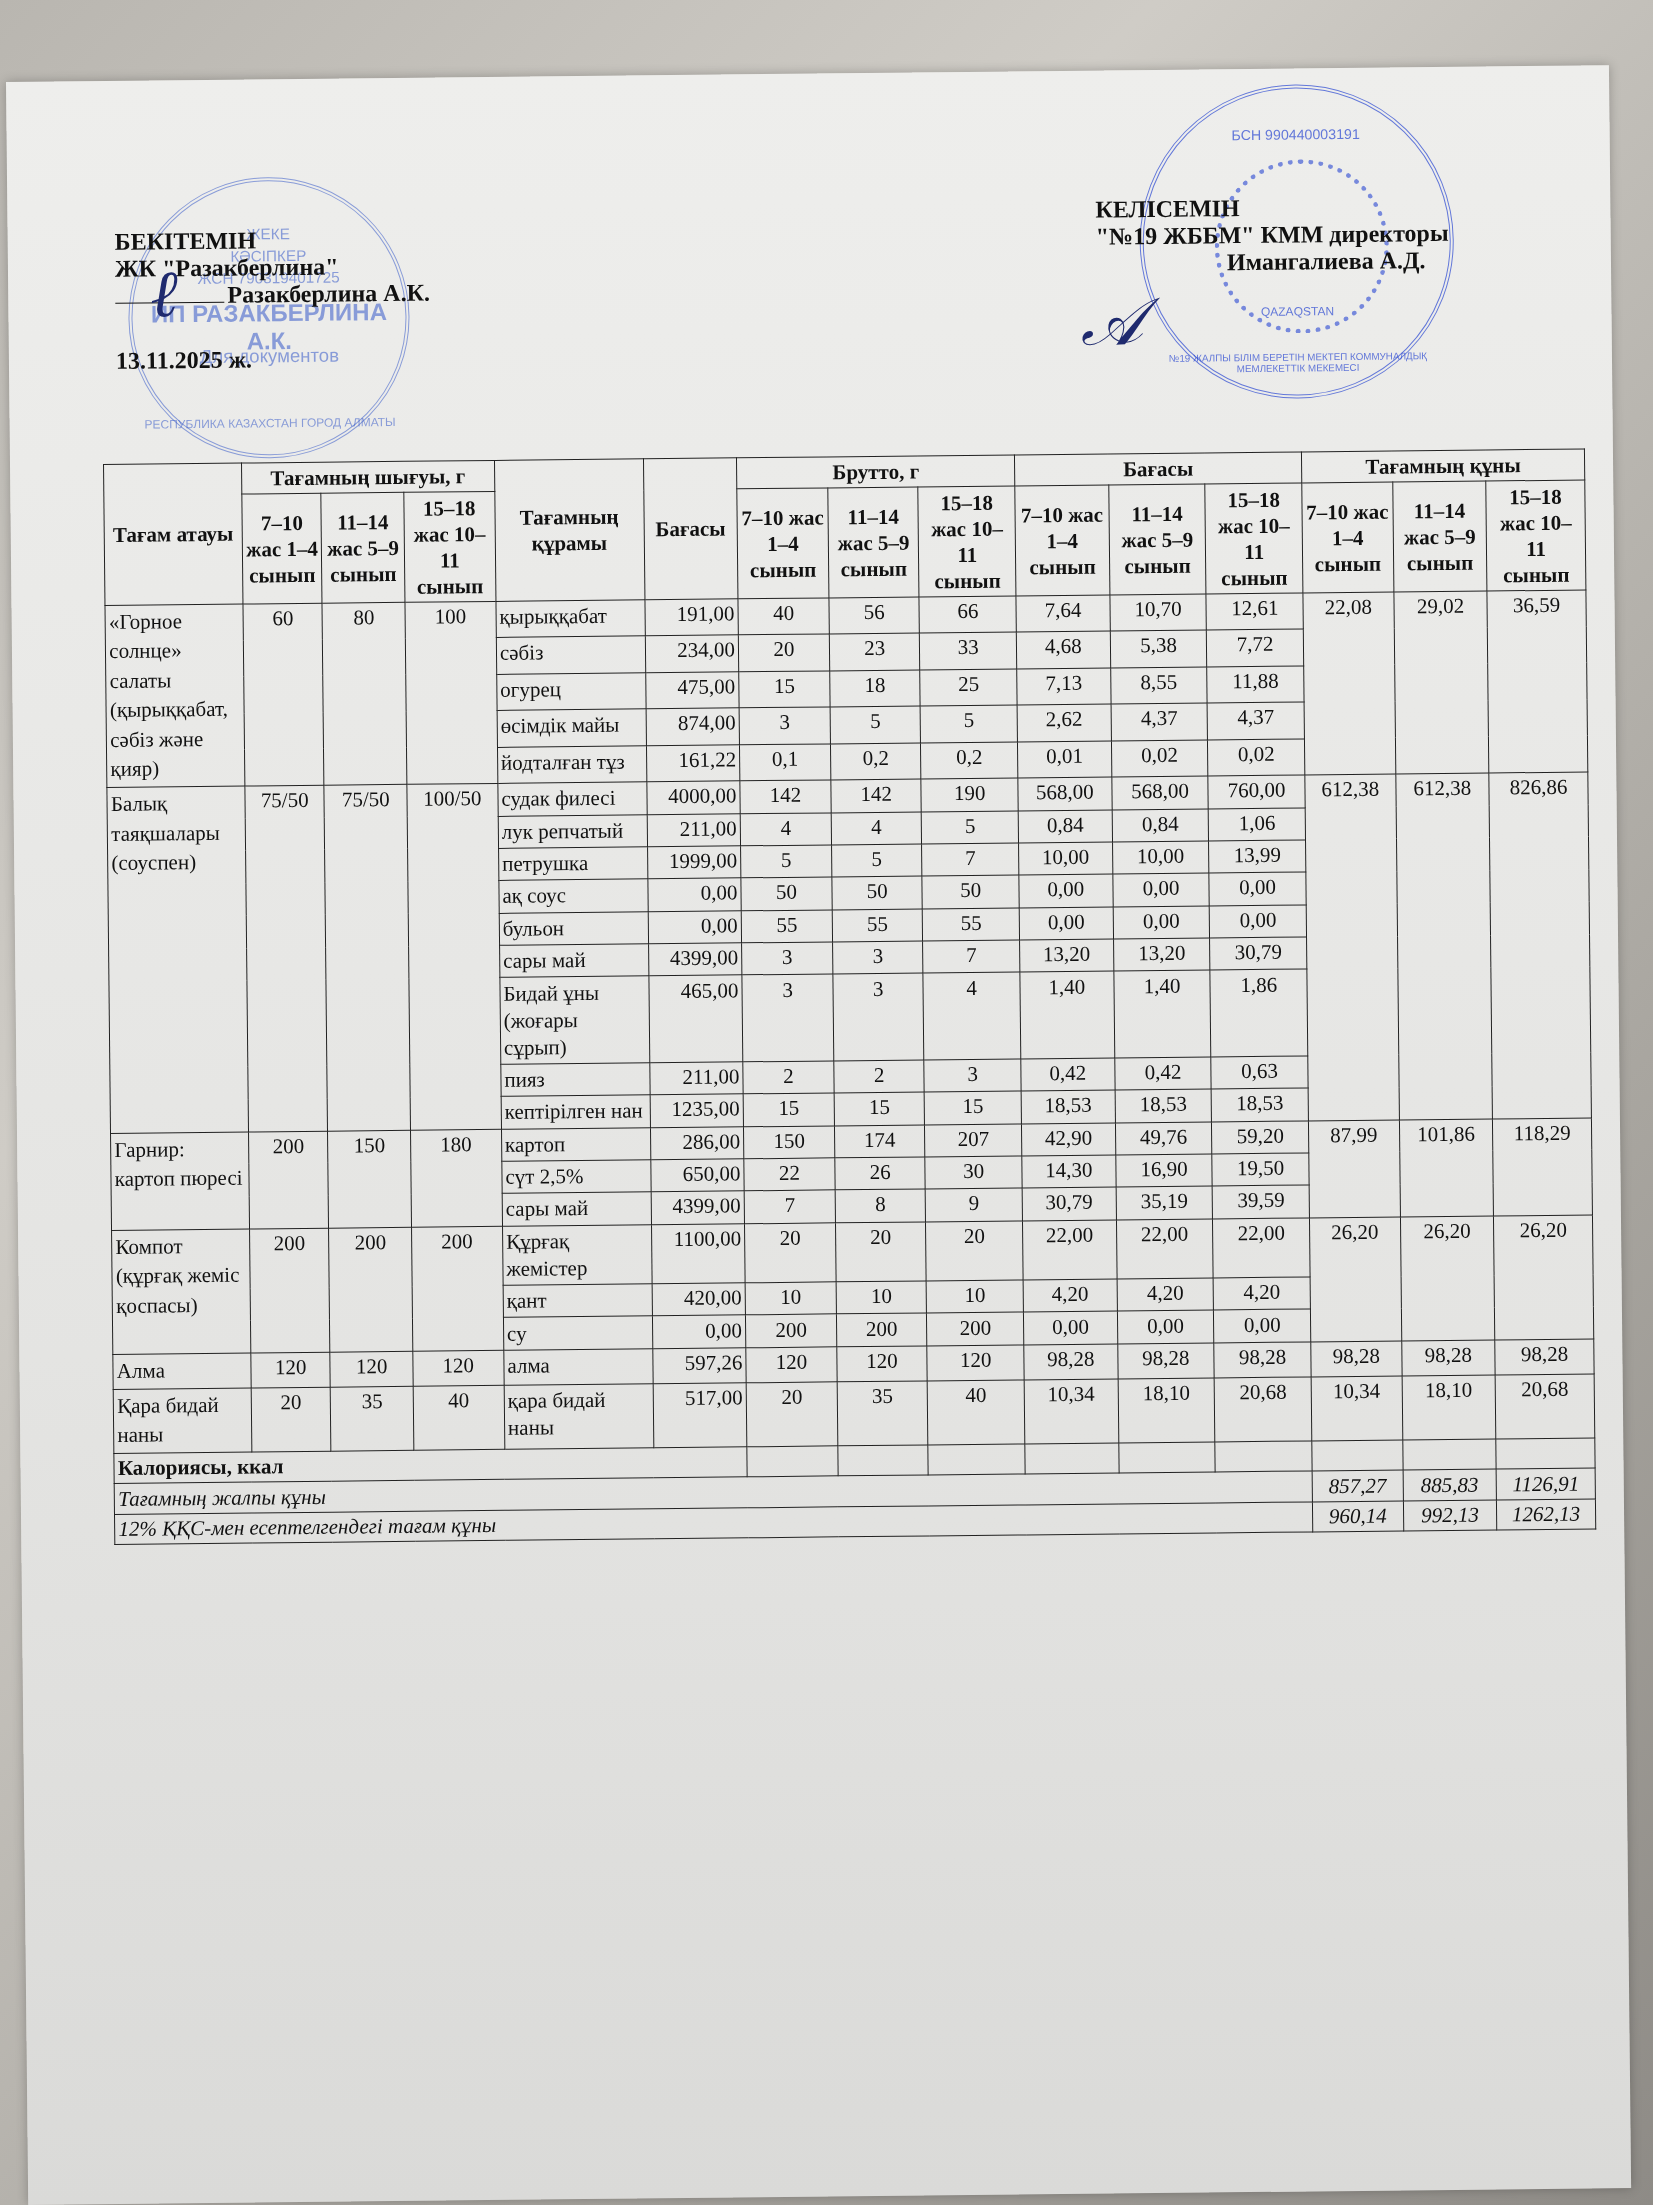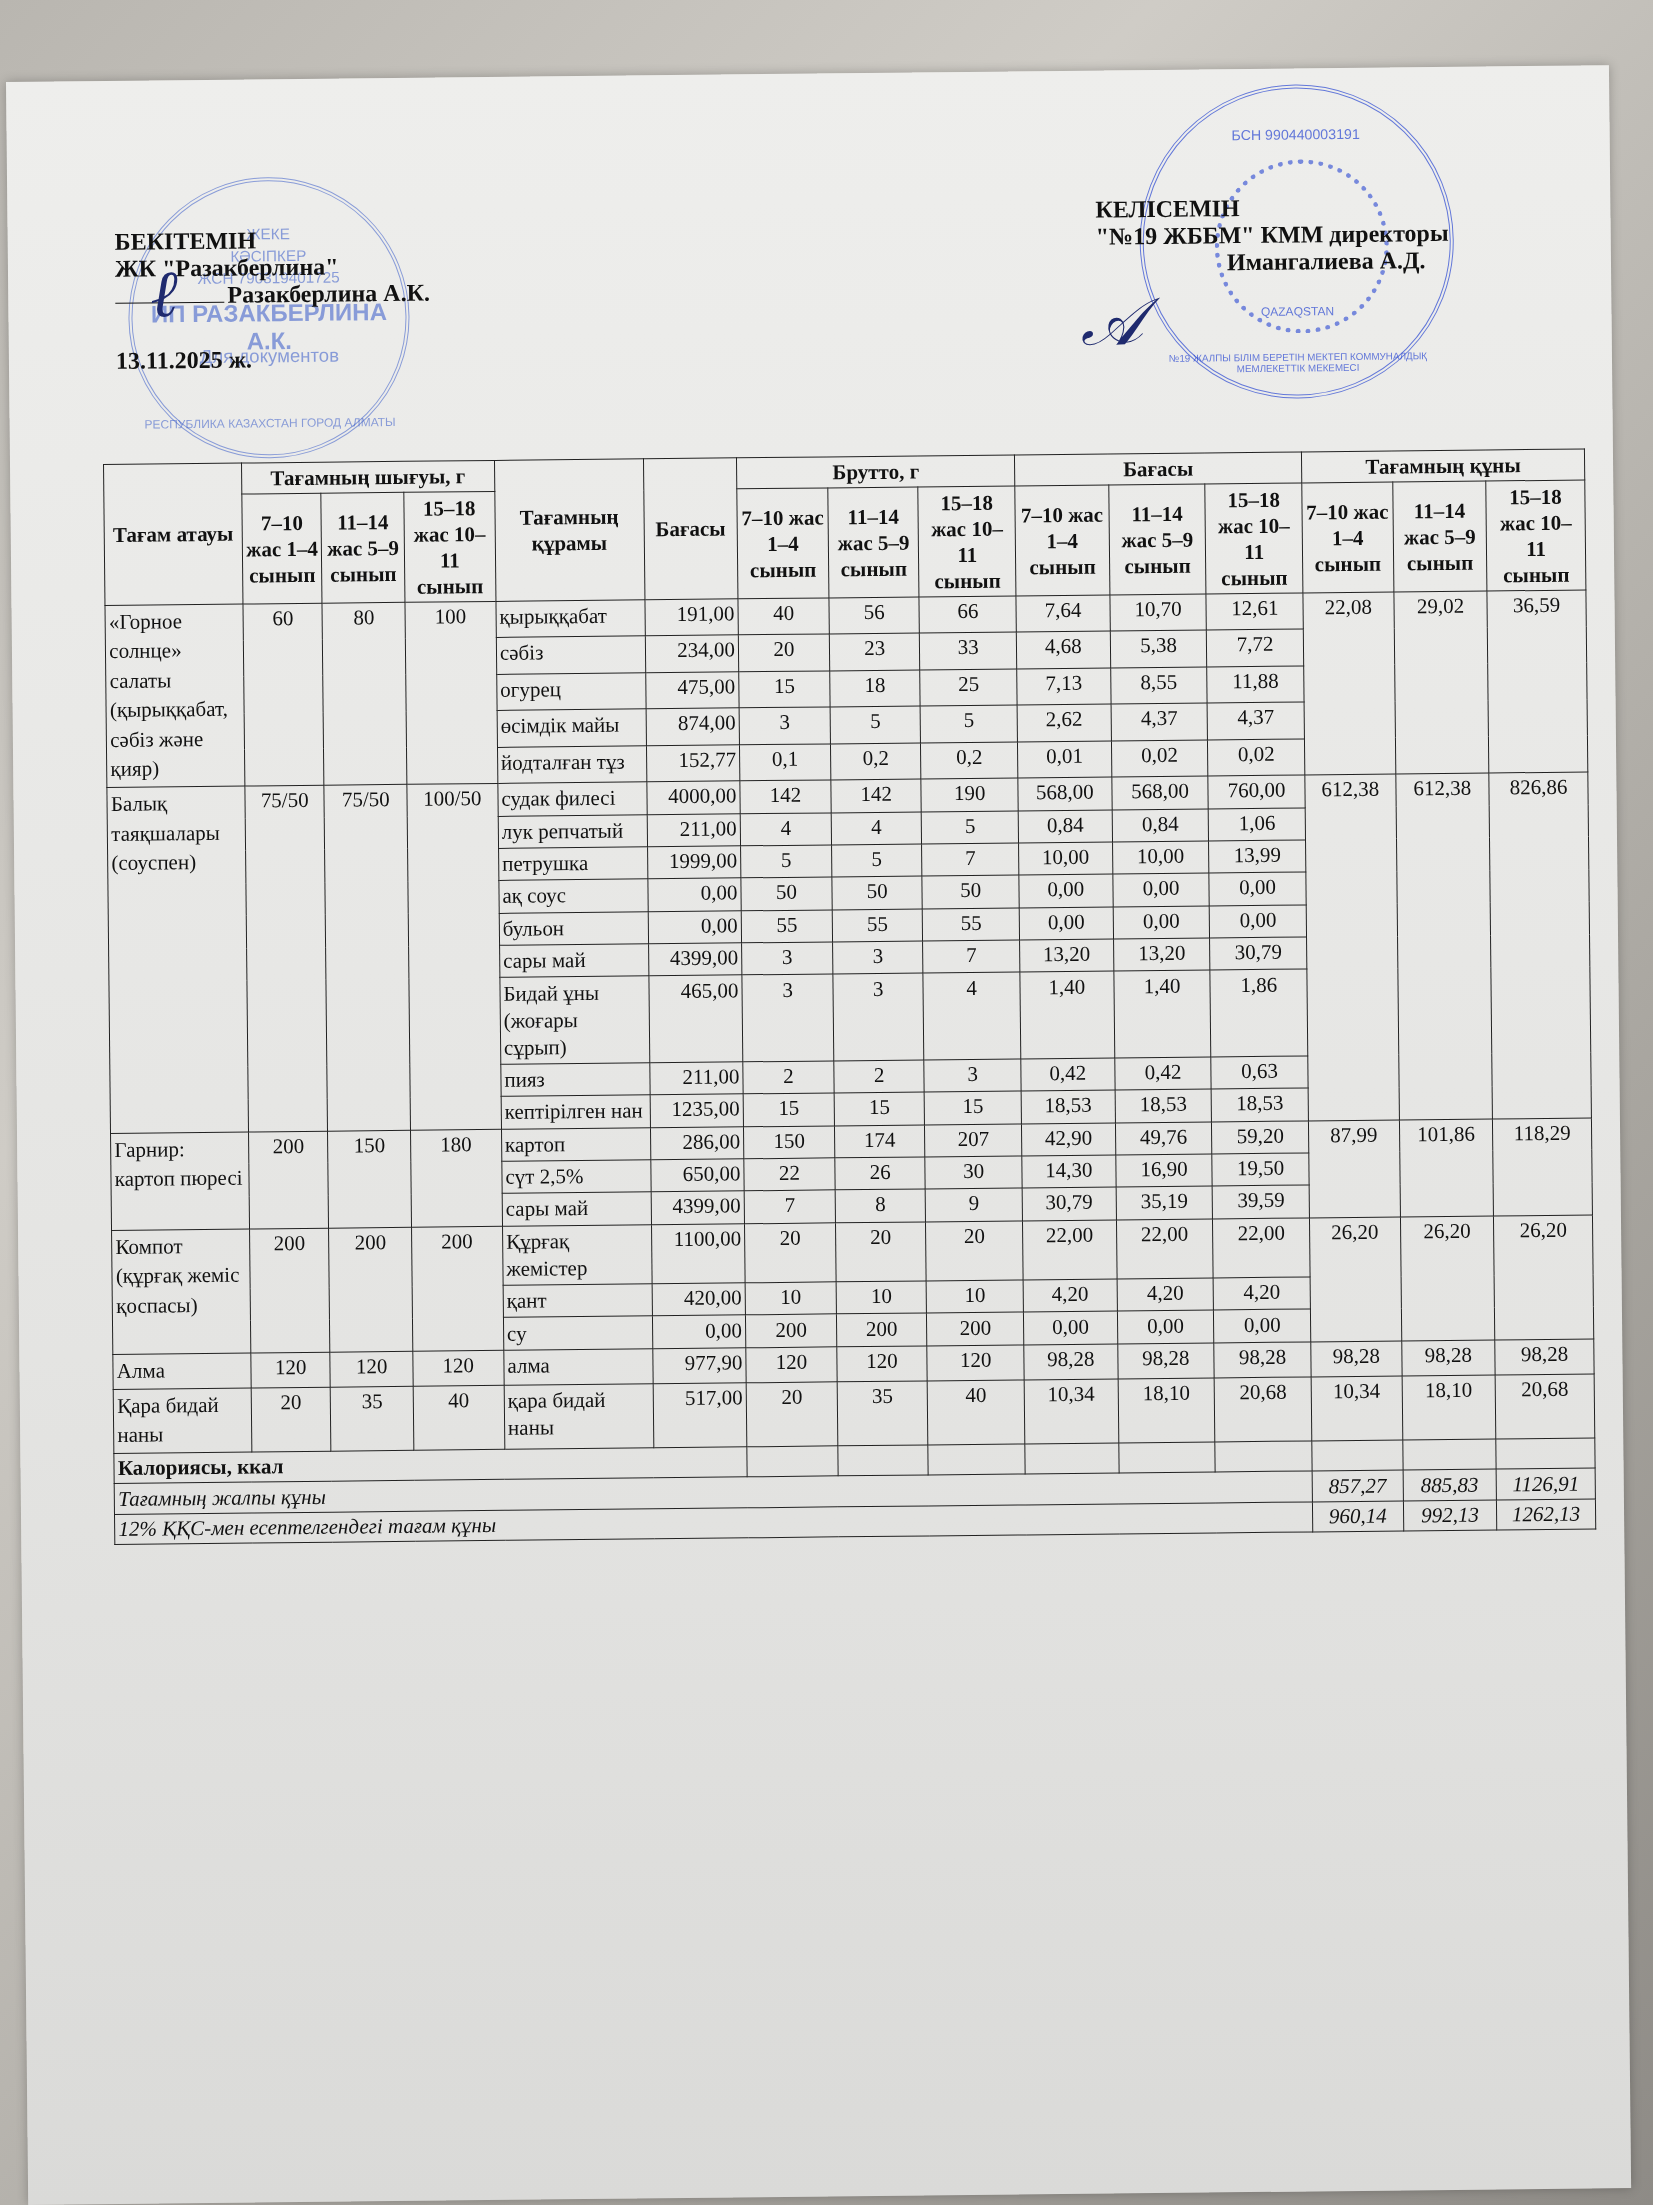--- a/index.html
+++ b/index.html
@@ -166,21 +166,21 @@
           <td class="price">874,00</td>
           <td class="num">3</td>
           <td class="num">5</td>
           <td class="num">5</td>
           <td class="num">2,62</td>
           <td class="num">4,37</td>
           <td class="num">4,37</td>
         </tr>
         <tr>
           <td class="ing">йодталған тұз</td>
-          <td class="price">152,77</td>
+          <td class="price">161,22</td>
           <td class="num">0,1</td>
           <td class="num">0,2</td>
           <td class="num">0,2</td>
           <td class="num">0,01</td>
           <td class="num">0,02</td>
           <td class="num">0,02</td>
         </tr>
         <tr>
           <td class="dish" rowspan="9">Балық таяқшалары (соуспен)</td>
           <td class="num" rowspan="9">75/50</td>
@@ -351,21 +351,21 @@
           <td class="num">0,00</td>
           <td class="num">0,00</td>
           <td class="num">0,00</td>
         </tr>
         <tr>
           <td class="dish" rowspan="1">Алма</td>
           <td class="num" rowspan="1">120</td>
           <td class="num" rowspan="1">120</td>
           <td class="num" rowspan="1">120</td>
           <td class="ing">алма</td>
-          <td class="price">977,90</td>
+          <td class="price">597,26</td>
           <td class="num">120</td>
           <td class="num">120</td>
           <td class="num">120</td>
           <td class="num">98,28</td>
           <td class="num">98,28</td>
           <td class="num">98,28</td>
           <td class="num" rowspan="1">98,28</td>
           <td class="num" rowspan="1">98,28</td>
           <td class="num" rowspan="1">98,28</td>
         </tr>

